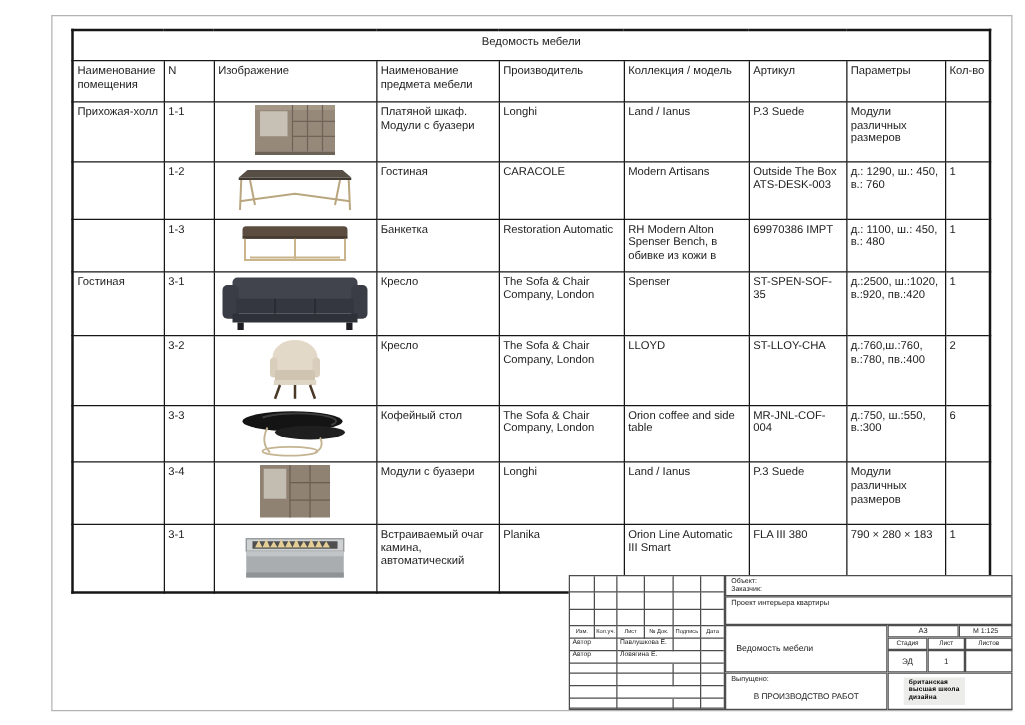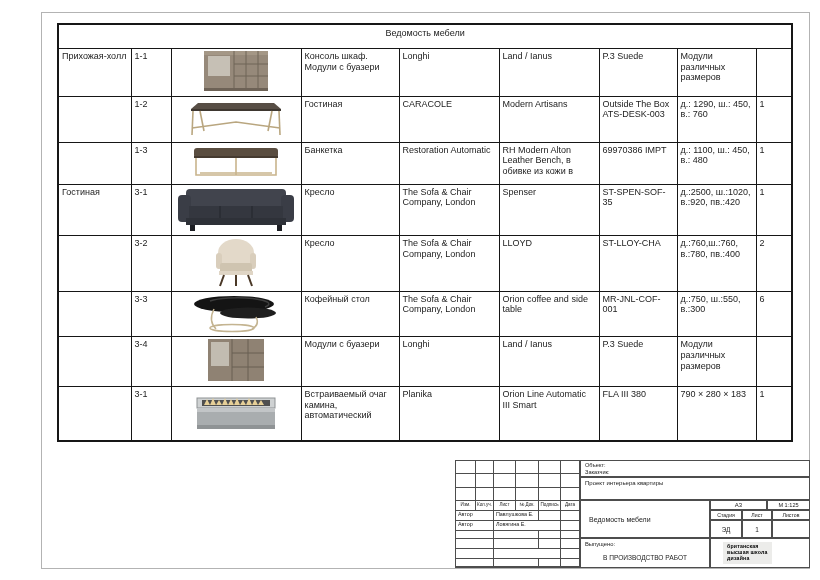--- a/index.html
+++ b/index.html
@@ -65,40 +65,51 @@
       <col style="width:100px">
       <col style="width:100px">
     <col style="width:78px">
       <col style="width:79px">
       <col style="width:36px">
   </colgroup>
   <tbody>
       <tr>
     <td class="t-title" colspan="9">Ведомость мебели</td>
   </tr>
+  <tr class="hdr">
+    <td>Наименование помещения</td>
+    <td>N</td>
+    <td>Изображение</td>
+    <td>Наименование предмета мебели</td>
+    <td>Производитель</td>
+    <td>Коллекция / модель</td>
+    <td>Артикул</td>
+    <td>Параметры</td>
+    <td>Кол-во</td>
+  </tr>
 
   <tr style="height:47px">
     <td>Прихожая-холл</td>
     <td>1-1</td>
     <td class="img">
       <svg width="66" height="42" viewBox="0 0 66 42">
         <rect x="1" y="1" width="64" height="37" fill="#96897a"></rect>
         <rect x="1" y="1" width="64" height="4" fill="#a49786"></rect>
         <rect x="5" y="6" width="22" height="20" fill="#c6c0b5"></rect>
         <g stroke="#6f6457" stroke-width="1">
           <line x1="31" y1="1" x2="31" y2="38"></line>
               <line x1="43" y1="1" x2="43" y2="38"></line>
               <line x1="55" y1="1" x2="55" y2="38"></line>
           <line x1="31" y1="14" x2="65" y2="14"></line>
               <line x1="31" y1="26" x2="65" y2="26"></line>
         </g>
         <rect x="1" y="38" width="64" height="3" fill="#6d6256"></rect>
       </svg>
     </td>
-    <td>Консоль шкаф. Модули с буазери</td>
+    <td>Платяной шкаф. Модули с буазери</td>
     <td>Longhi</td>
     <td>Land / Ianus</td>
     <td>P.3 Suede</td>
     <td>Модули различных размеров</td>
     <td class="qty"></td>
   </tr>
 
   <tr style="height:46px">
     <td></td>
     <td>1-2</td>
@@ -132,21 +143,21 @@
         <rect x="8" y="10" width="84" height="2" fill="#453a30"></rect>
         <g stroke="#c9b48c" stroke-width="1.6" fill="none">
           <polyline points="10,12 10,29 90,29 90,12"></polyline>
           <line x1="50" y1="12" x2="50" y2="29"></line>
           <line x1="14" y1="27" x2="86" y2="27"></line>
         </g>
       </svg>
     </td>
     <td>Банкетка</td>
     <td>Restoration Automatic</td>
-    <td>RH Modern Alton Leather Bench, в обивке из кожи в</td>
+    <td>RH Modern Alton Spenser Bench, в обивке из кожи в</td>
     <td>69970386 IMPT</td>
     <td>д.: 1100, ш.: 450, в.: 480</td>
     <td class="qty">1</td>
   </tr>
 
   <tr style="height:50px">
     <td>Гостиная</td>
     <td>3-1</td>
     <td class="img">
       <svg width="124" height="46" viewBox="0 0 124 46">
@@ -207,21 +218,21 @@
         <g stroke="#c4b491" stroke-width="1.5" fill="none">
           <path d="M24 16 q-6 12 2 20"></path>
           <path d="M66 24 q4 8 -4 12"></path>
           <ellipse cx="42" cy="35" rx="22" ry="3.5"></ellipse>
         </g>
       </svg>
     </td>
     <td>Кофейный стол</td>
     <td>The Sofa &amp; Chair Company, London</td>
     <td>Orion coffee and side table</td>
-    <td>MR-JNL-COF-001</td>
+    <td>MR-JNL-COF-004</td>
     <td>д.:750, ш.:550, в.:300</td>
     <td class="qty">6</td>
   </tr>
 
   <tr style="height:47px">
     <td></td>
     <td>3-4</td>
     <td class="img">
       <svg width="58" height="44" viewBox="0 0 58 44">
         <rect x="1" y="1" width="56" height="42" fill="#8f8273"></rect>

